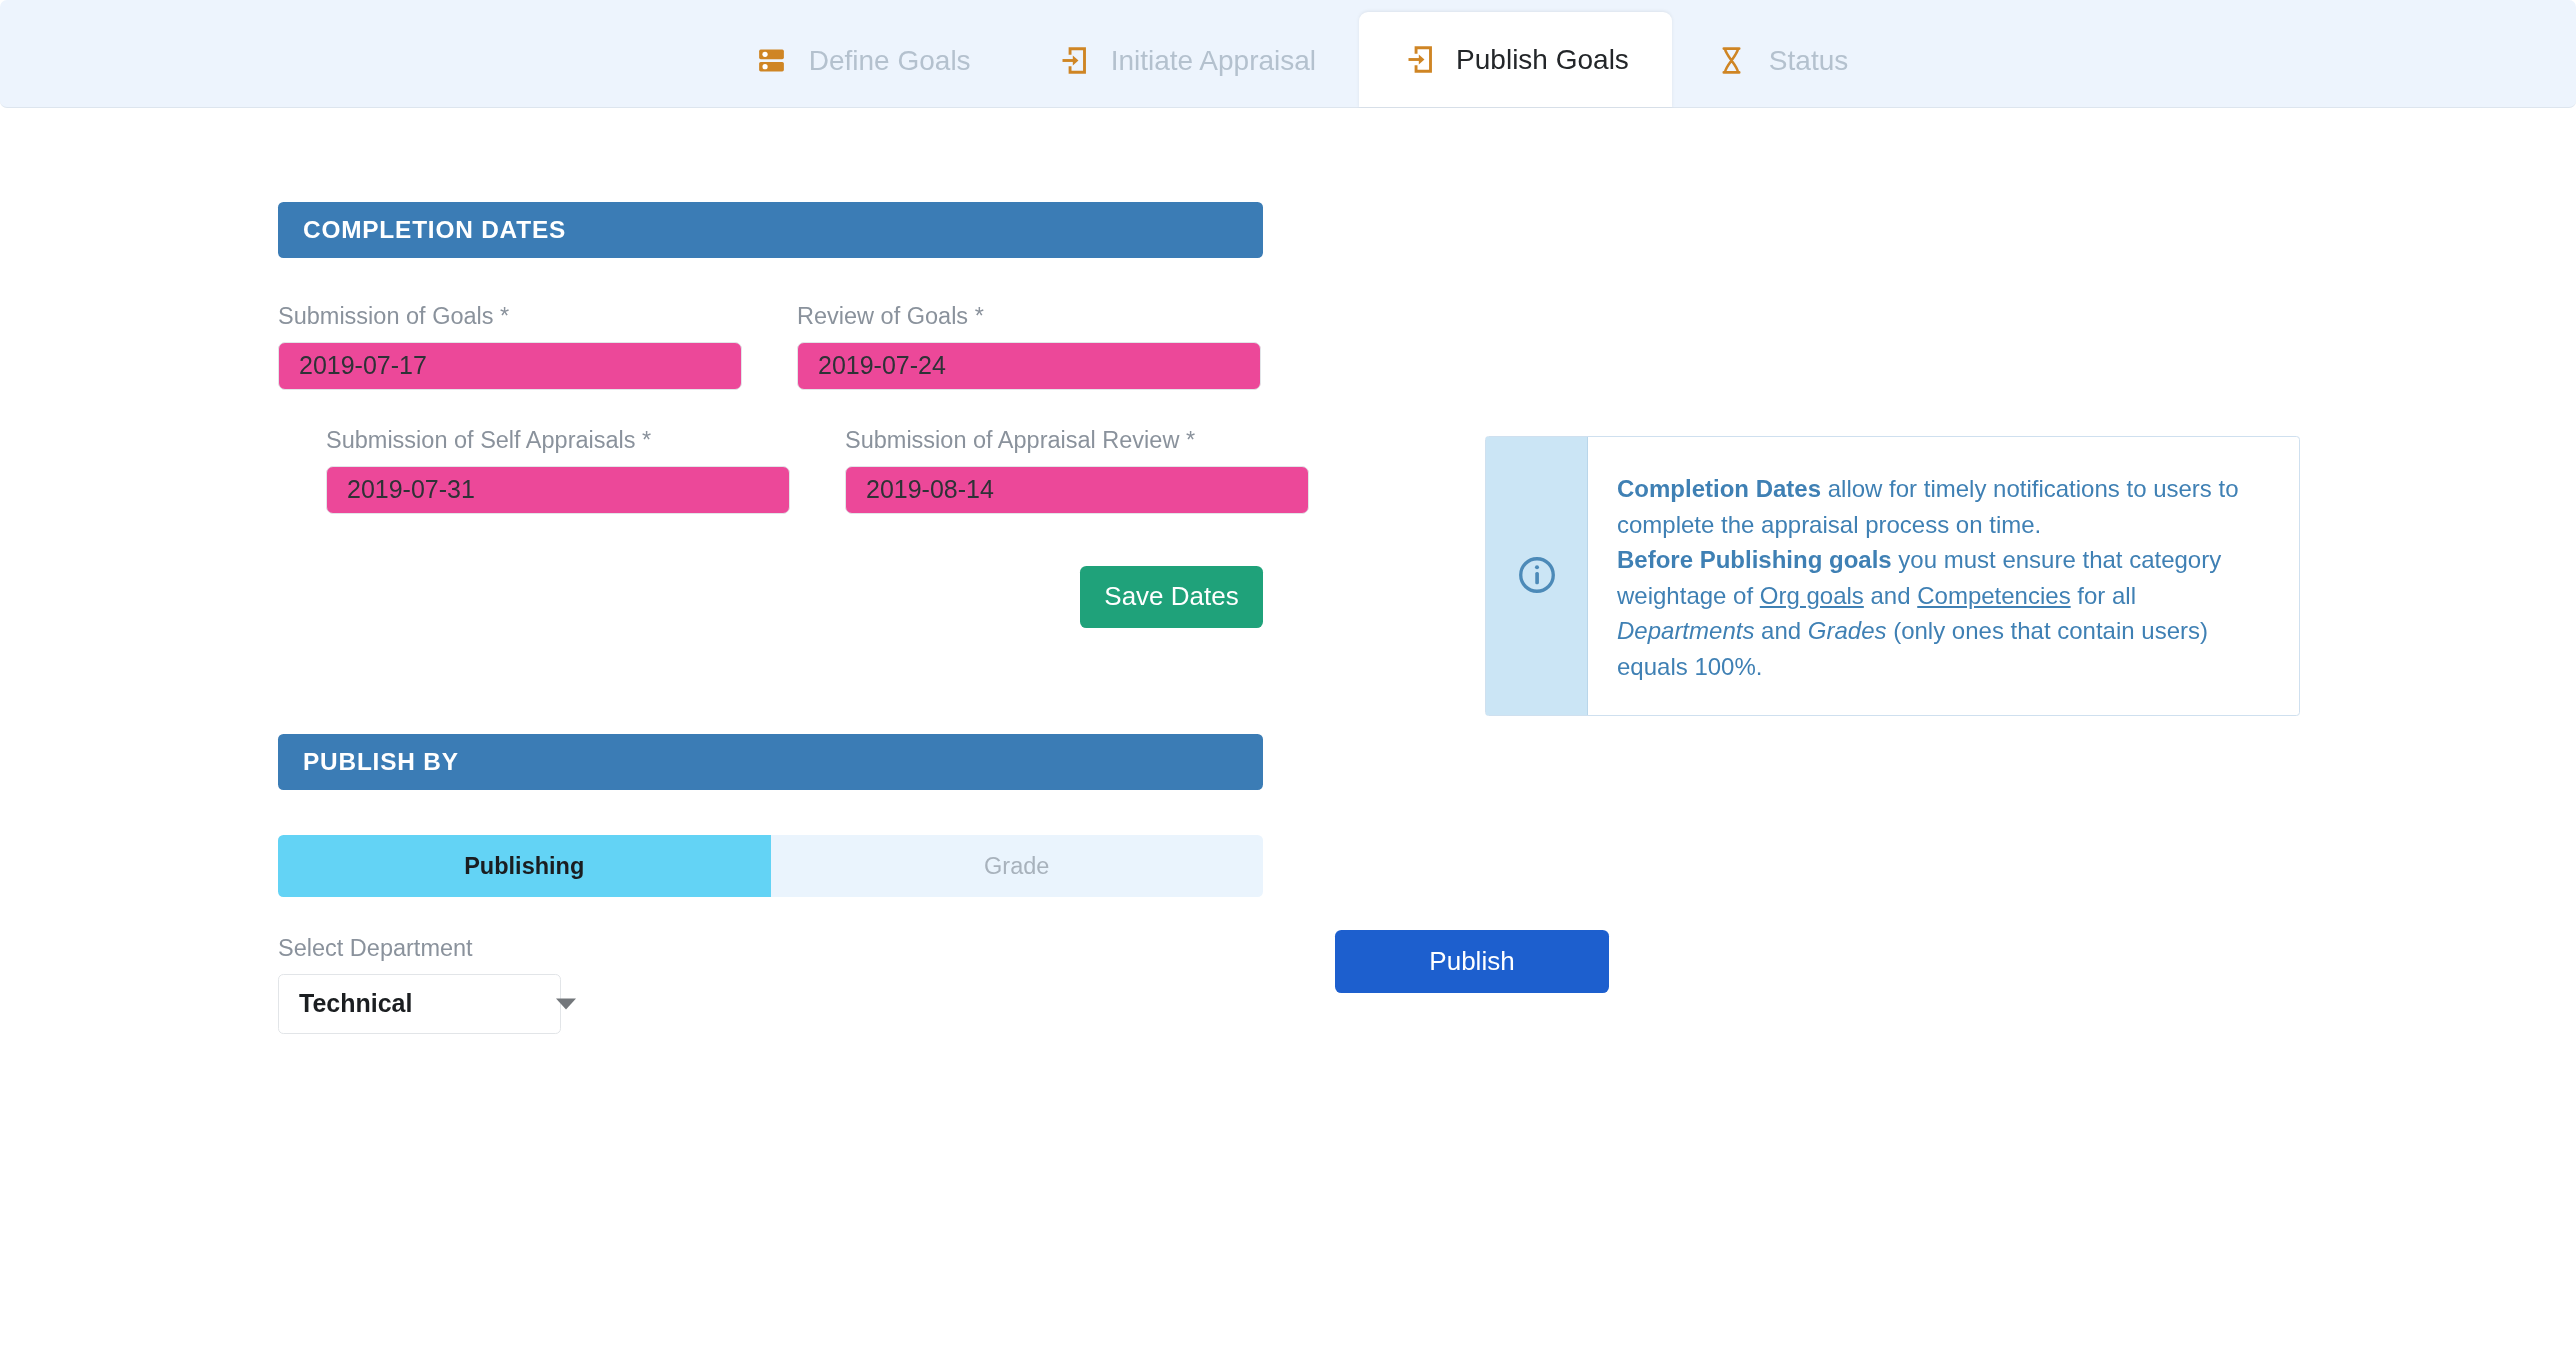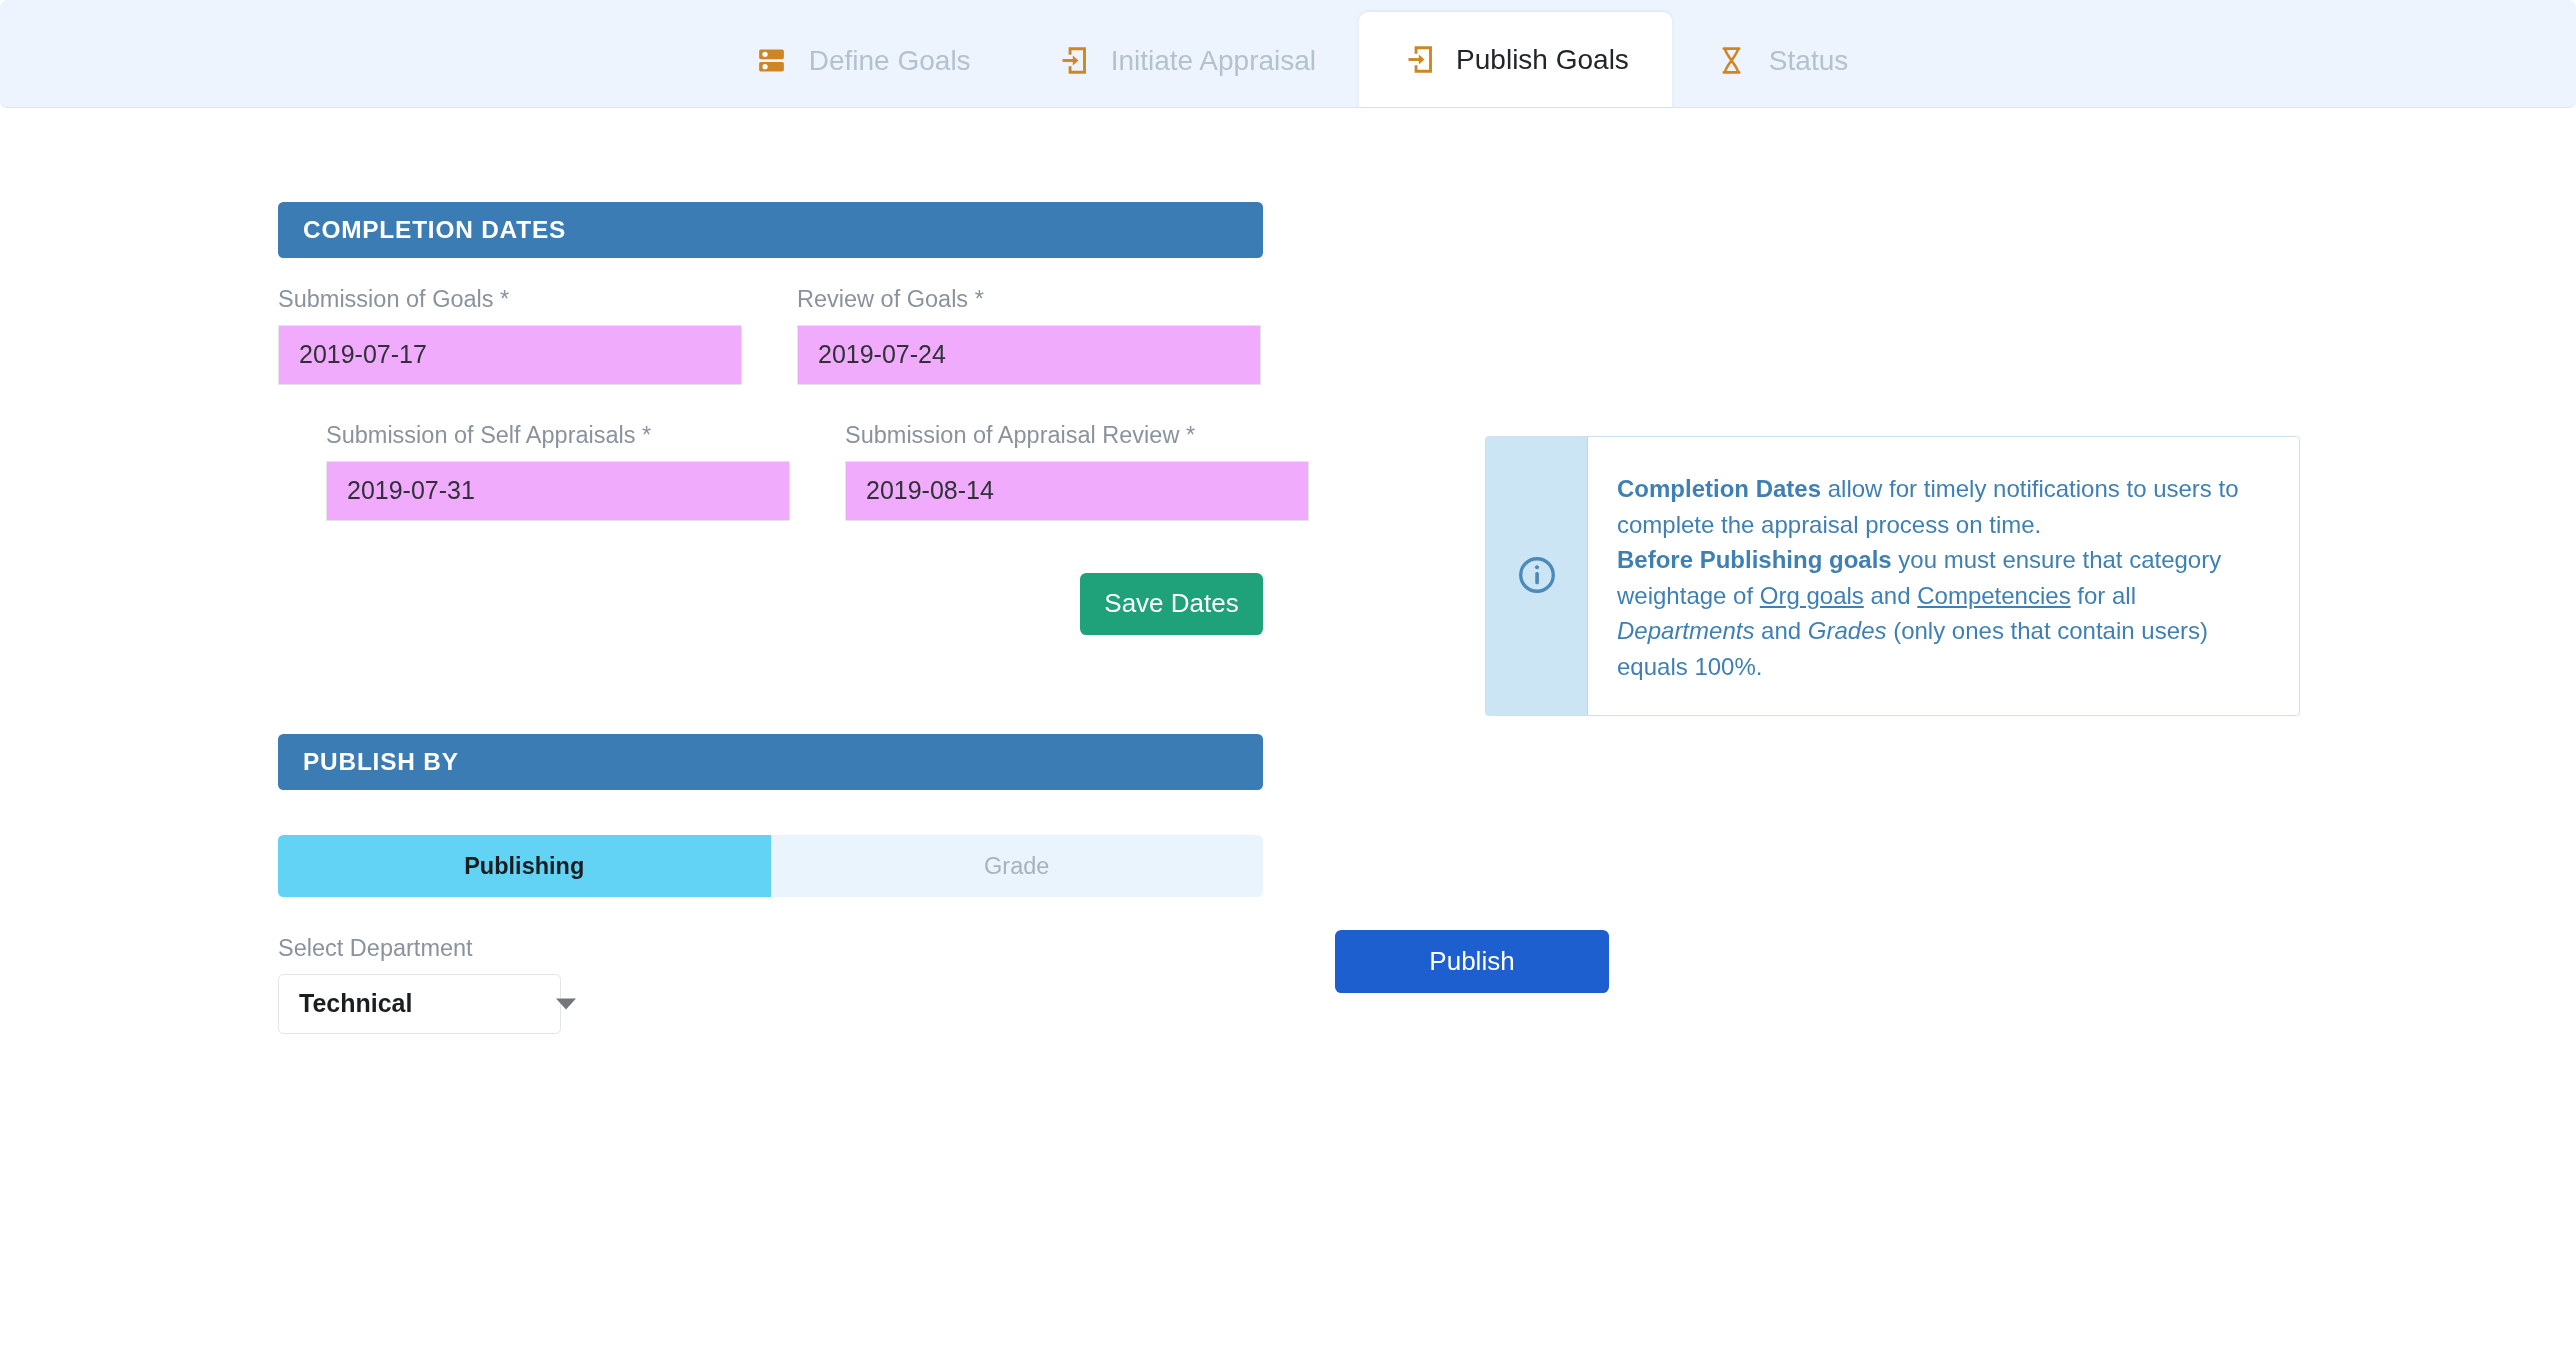--- a/index.html
+++ b/index.html
@@ -78,24 +78,24 @@
   }
 
   .field-label {
     font-size: 23.5px;
     color: #8a929c;
     margin-bottom: 11.8px;
     white-space: nowrap;
   }
   .date-input {
     width: 464px;
-    height: 60px;
+    height: 48px;
     border: 1.4px solid #e2e5e8;
-    border-radius: 1px;
-    background: #f0abfc;
+    border-radius: 7px;
+    background: #ec4899;
     font-size: 25px;
     color: #2e3236;
     padding: 0 20px;
     font-family: "Liberation Sans", sans-serif;
     outline: none;
   }
   .row { display: flex; gap: 55px; }
   .col { display: flex; flex-direction: column; }
 
   .btn {
@@ -250,21 +250,21 @@
     </div>
 
   </div>
 </div>
 
 <div class="content">
 
   <div class="panel-left" style="top:94px;">
     <div class="panel-head">COMPLETION DATES</div>
 
-    <div class="row" style="margin-top:28px;">
+    <div class="row" style="margin-top:45px;">
       <div class="col">
         <div class="field-label">Submission of Goals *</div>
         <input class="date-input" value="2019-07-17" style="">
       </div>
       <div class="col">
         <div class="field-label">Review of Goals *</div>
         <input class="date-input" value="2019-07-24" style="">
       </div>
     </div>
 

